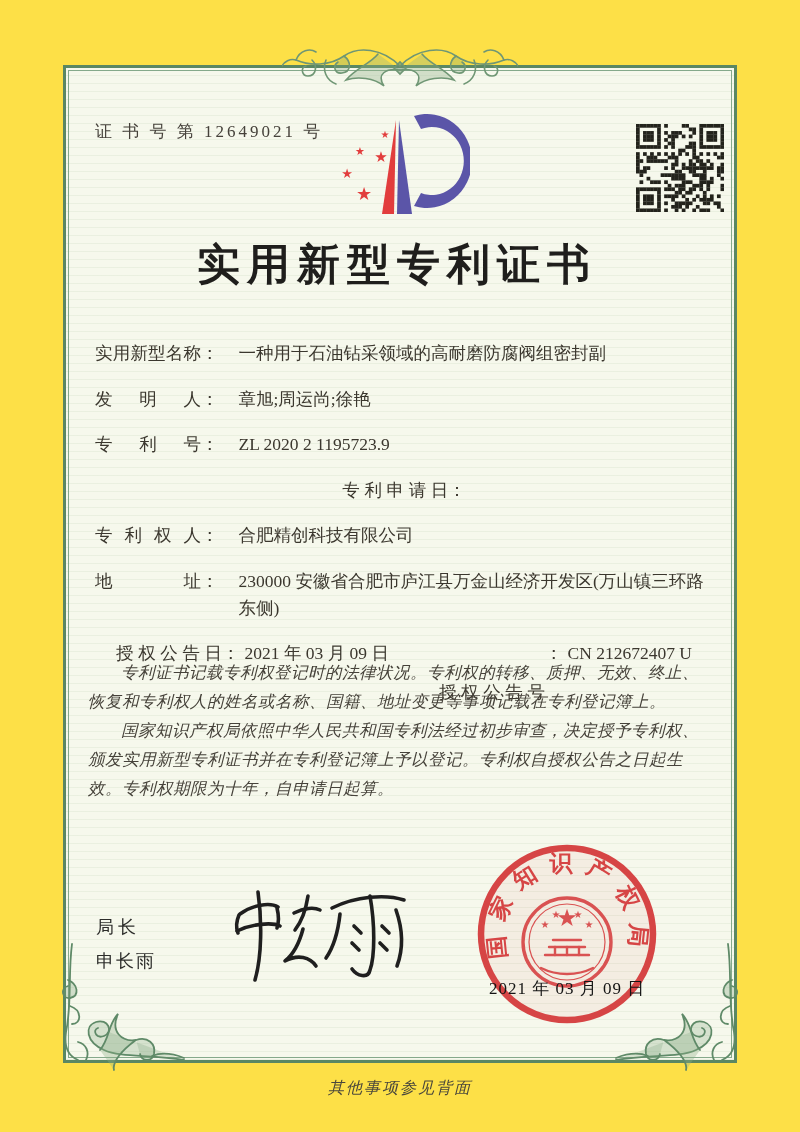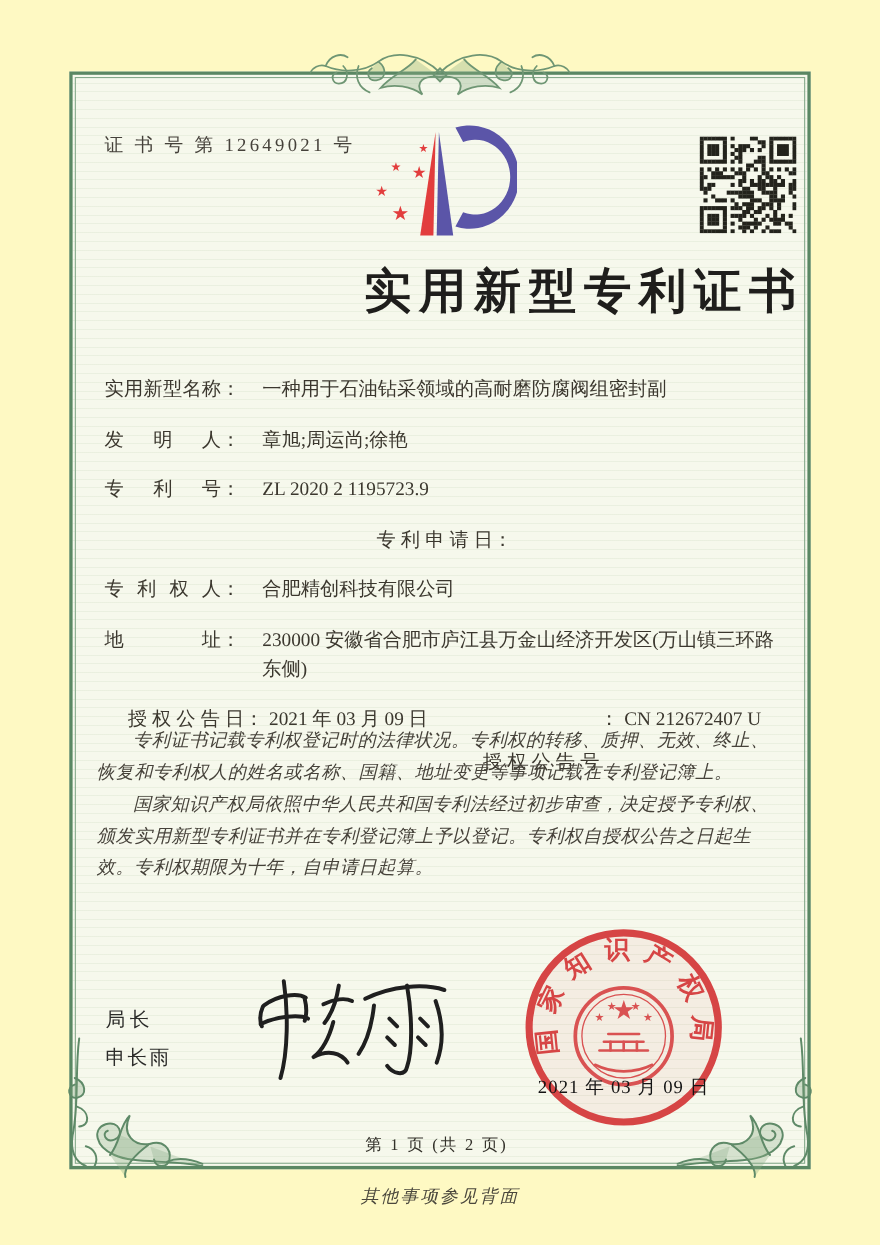--- a/index.html
+++ b/index.html
@@ -1,37 +1,37 @@
 <!DOCTYPE html>
 <html><head>
 <meta charset="utf-8">
 <style>
   html,body{margin:0;padding:0;}
   body{width:800px;height:1132px;background:#ffffff;font-family:"Liberation Serif","DejaVu Serif",serif;}
-  .page{position:relative;width:800px;height:1132px;background:#fef9c3;overflow:hidden;}
+  .page{position:relative;width:800px;height:1132px;background:#fde047;overflow:hidden;}
 
   
   .frame{
     position:absolute;left:63px;top:65px;width:668px;height:992px;
     border:3px solid #5a8763;
     background-color:#f6f8ec;
     background-image:repeating-linear-gradient(0deg,
       rgba(130,165,115,0.10) 0px, rgba(130,165,115,0.10) 1px,
       rgba(255,255,255,0) 1px, rgba(255,255,255,0) 8px);
   }
   .frame::after{content:'';position:absolute;inset:2px;border:1px solid #85a98b;pointer-events:none;}
 
   .abs{position:absolute;}
 
   .cert-no{left:95px;top:120px;font-size:17px;letter-spacing:3px;color:#45413a;}
 
   .logo{left:330px;top:110px;width:140px;height:124px;}
   .qr{left:636px;top:124px;width:88px;height:88px;line-height:0;}
 
-  .title{left:63px;top:236px;width:668px;text-align:right;
+  .title{left:63px;top:236px;width:668px;text-align:center;
     font-size:43px;font-weight:600;letter-spacing:7px;color:#1f1e1c;}
 
   .fields{left:95px;top:340px;width:618px;color:#3b372e;font-size:17.5px;}
   .f-row{display:flex;align-items:flex-start;margin-bottom:18.5px;line-height:27px;justify-content:center;}
   .f-label{flex:0 0 106px;text-align:justify;text-align-last:justify;}
   .f-colon{flex:0 0 14px;}
   .f-value{flex:1 1 auto;margin-left:20px;max-width:492px;}
   .f-pair2{display:flex;margin-left:50px;}
   .f-pair2 .f-label{flex:0 0 106px;margin-top:39px;}
 
@@ -517,16 +517,15 @@
         <path d="M-14,6 h28"></path>
         <path d="M-18,13 h36"></path>
         <path d="M-22,21 h44"></path>
         <path d="M-12,13 v8 M0,13 v8 M12,13 v8"></path>
         <path d="M-26,34 C-10,42 10,42 26,34"></path>
       </g>
     </g>
   </svg>
   <div class="abs seal-date">2021 年 03 月 09 日</div>
 
-  <div class="abs footer-page">第 1 页 (共 2 页)</div>
   <div class="abs back-note">其他事项参见背面</div>
 
 </div>
 
 </body></html>

